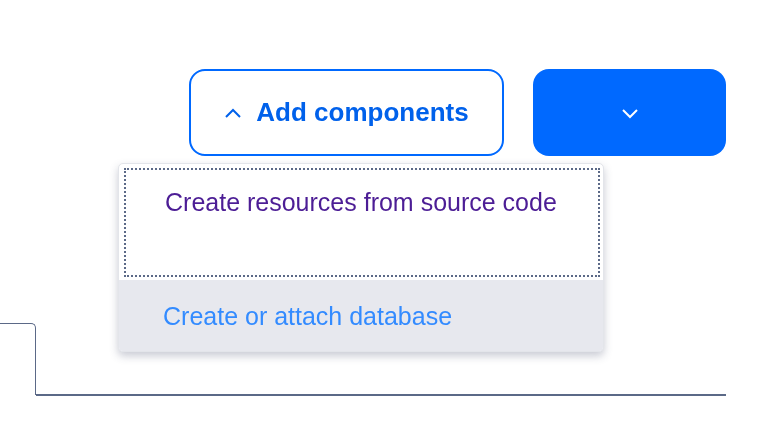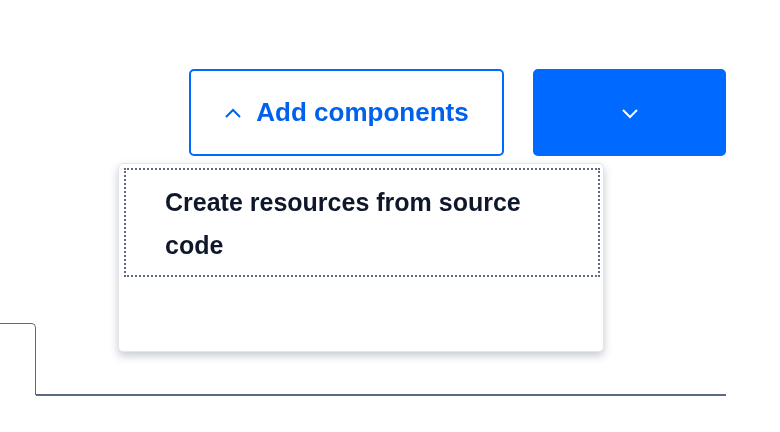--- a/index.html
+++ b/index.html
@@ -12,21 +12,21 @@
     border-top: 1.5px solid #5b6987; border-right: 1.5px solid #5b6987;
     border-top-right-radius: 5px; box-sizing: border-box;
   }
   .bg-line-bottom {
     position: absolute; left: 36px; top: 394px; width: 690px; height: 2px;
     background: #5b6987;
   }
   .btn {
     position: absolute; top: 69px; height: 87px; box-sizing: border-box;
     display: flex; align-items: center; justify-content: center; gap: 14px;
-    font-size: 26px; font-weight: bold; border-radius: 5px; cursor: pointer;
+    font-size: 26px; font-weight: bold; border-radius: 16px; cursor: pointer;
   }
   .btn-add {
     left: 189px; width: 315px; background: #fff; color: #0061eb;
     border: 2.5px solid #0069ff;
   }
   .btn-actions {
     left: 533px; width: 193px; background: #0069ff; color: #fff; border: none;
   }
   .btn svg { width: 18px; height: 12px; }
   .menu {
@@ -35,21 +35,21 @@
     border: 1px solid #e3e5ea;
     box-shadow: 0 4px 8px rgba(60, 70, 100, 0.28);
     overflow: hidden;
   }
   .menu-item {
     position: absolute; left: 0; width: 100%; box-sizing: border-box;
     font-size: 25px; line-height: 43px; padding-left: 44px; cursor: pointer;
   }
   .menu-item.first {
     top: 4px; height: 109px; left: 5px; width: 476px; padding-left: 39px; padding-top: 11px;
-    border: 2.5px dotted #5b6987; color: #0f172a; padding-right: 40px; font-weight: bold;
+    border: 2.5px dotted #5b6987; color: #4c1d95; padding-right: 40px;
   }
   .menu-item.second {
     top: 116px; height: 73px; background: #e7e8ee; color: #338bff;
     display: flex; align-items: center;
   }
 </style>
 </head>
 <body>
 
 <div class="bg-line"></div>
@@ -65,13 +65,16 @@
 <div class="btn btn-actions">
   <svg viewBox="0 0 18 12">
     <polyline points="2,3 9,10 16,3" fill="none" stroke="#ffffff" stroke-width="2"></polyline>
   </svg>
 </div>
 
 <div class="menu">
   <div class="menu-item first">
     <span>Create resources from source code</span>
   </div>
+  <div class="menu-item second">
+    <span>Create or attach database</span>
+  </div>
 </div>
 
 </body></html>

